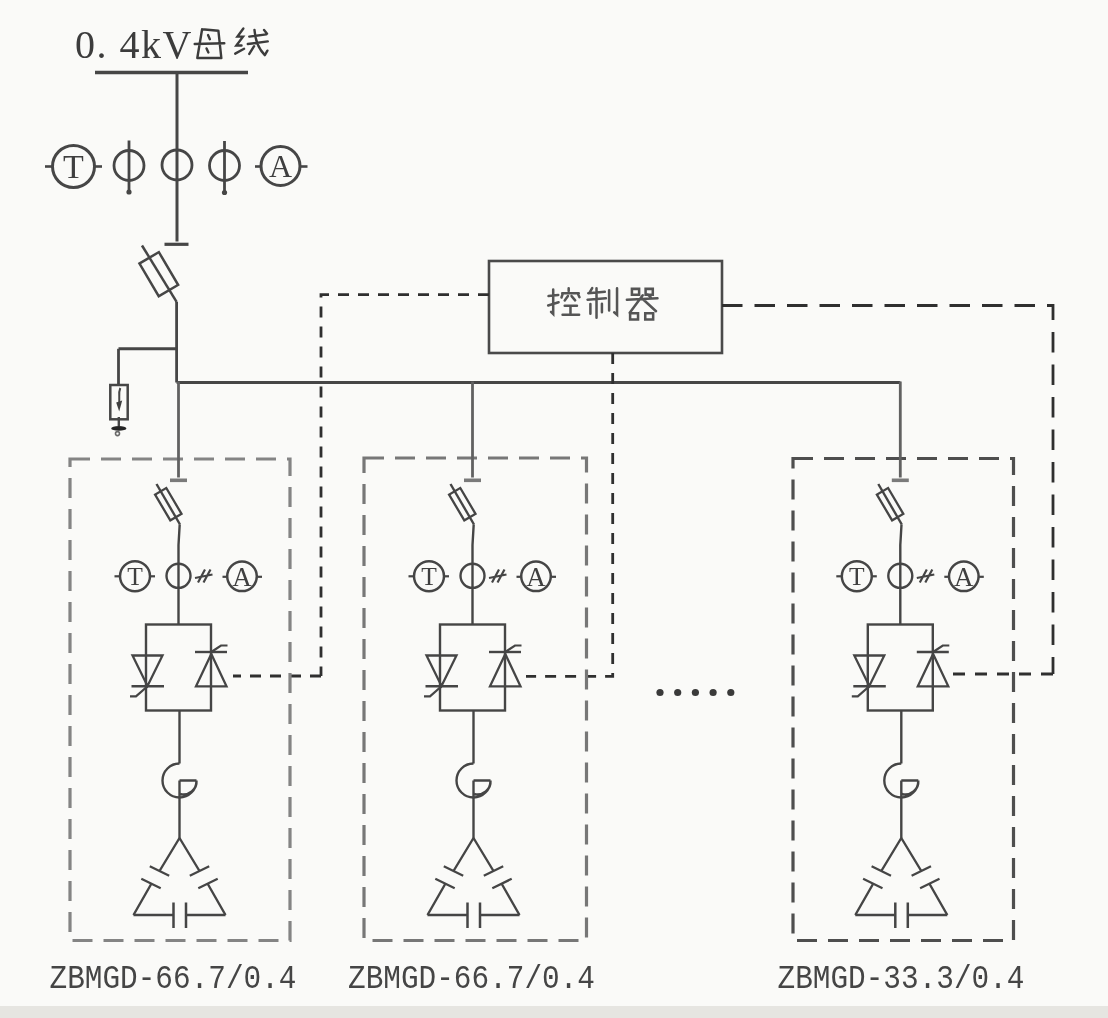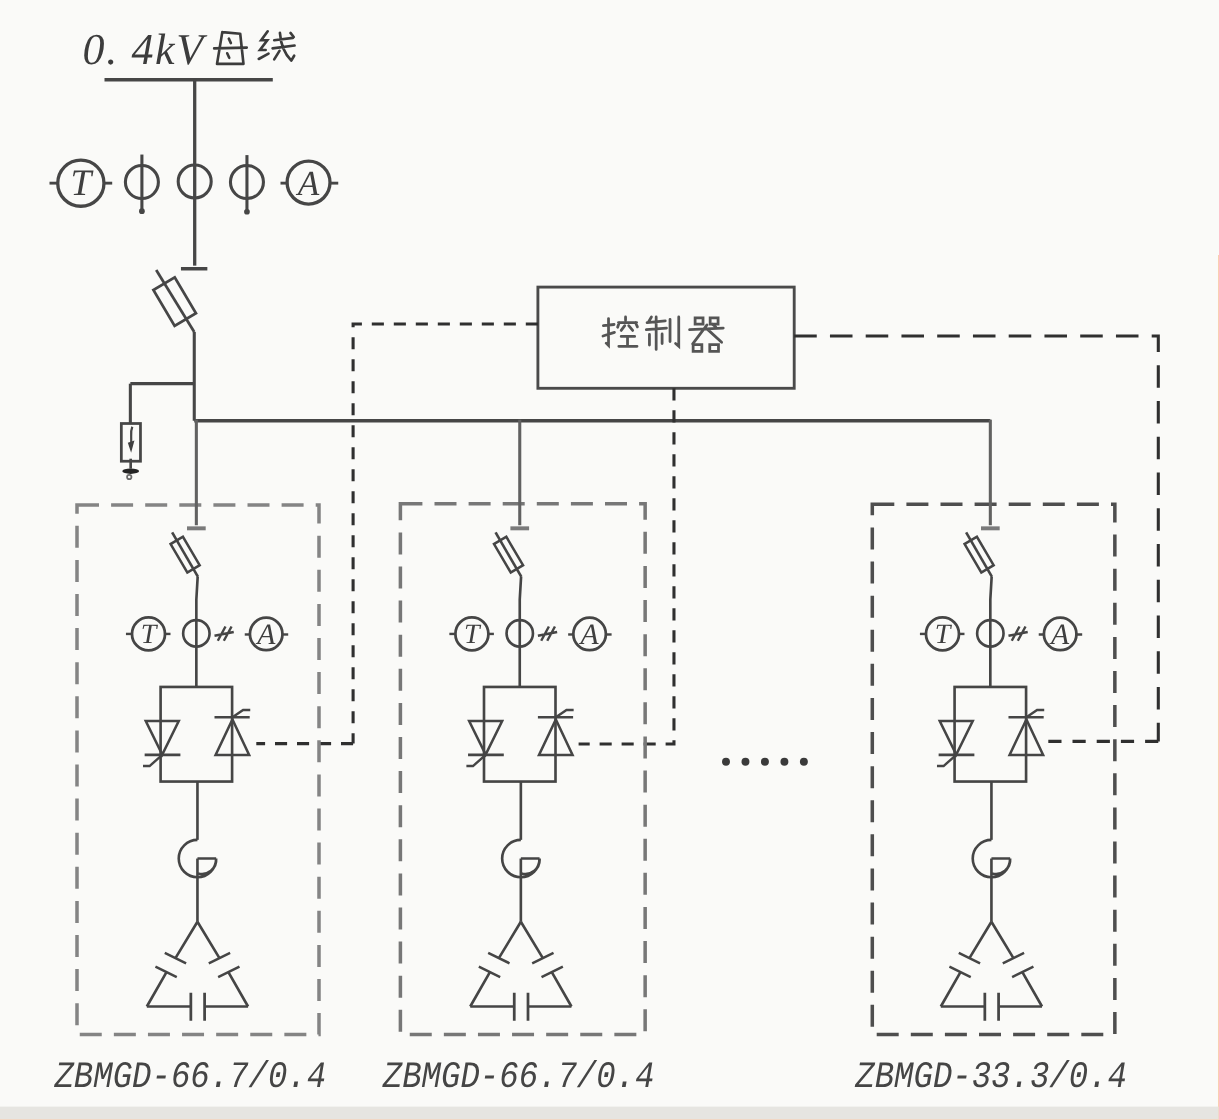--- a/index.html
+++ b/index.html
@@ -1,16 +1,16 @@
 <!DOCTYPE html>
 <html><head>
 <meta charset="utf-8">
 <style>
   html,body{margin:0;padding:0;background:#fafaf8;}
-  .wrap{width:1108px;height:1018px;position:relative;overflow:hidden;background:#f97316;font-style:italic;}
+  .wrap{width:1108px;height:1018px;position:relative;overflow:hidden;background:#7dd3fc;}
 </style>
 </head>
 <body>
 <div class="wrap">
 <svg width="1108" height="1018" viewBox="0 0 1108 1018">
 <defs>
 
   <g id="mu" fill="none" stroke-linecap="round">
     <path d="M30,10 L74,14 M30,10 L17,88 M74,14 L82,88 M17,88 L82,88 M10,50 L90,48 M46,26 L51,37 M42,62 L47,73"></path>
   </g>

